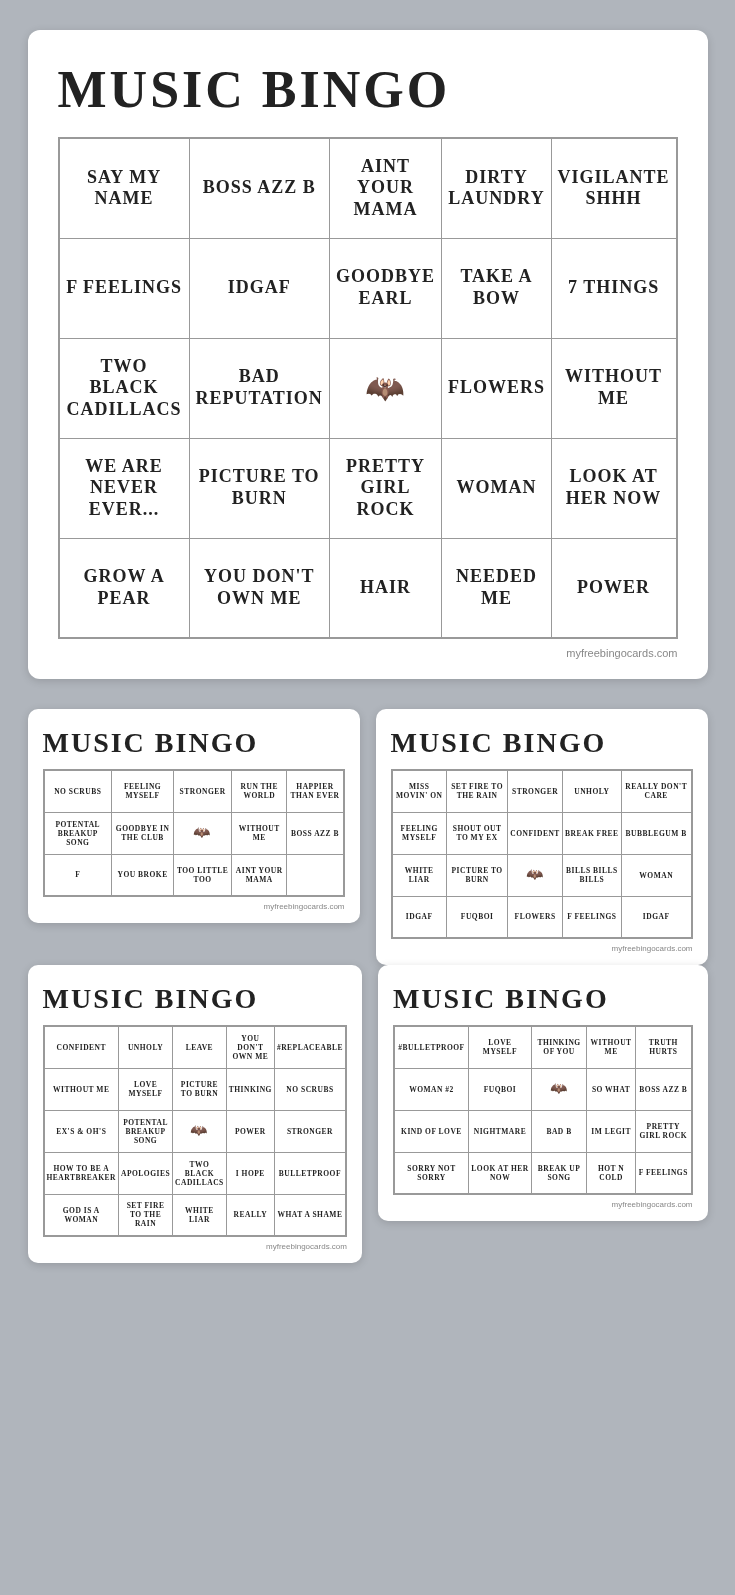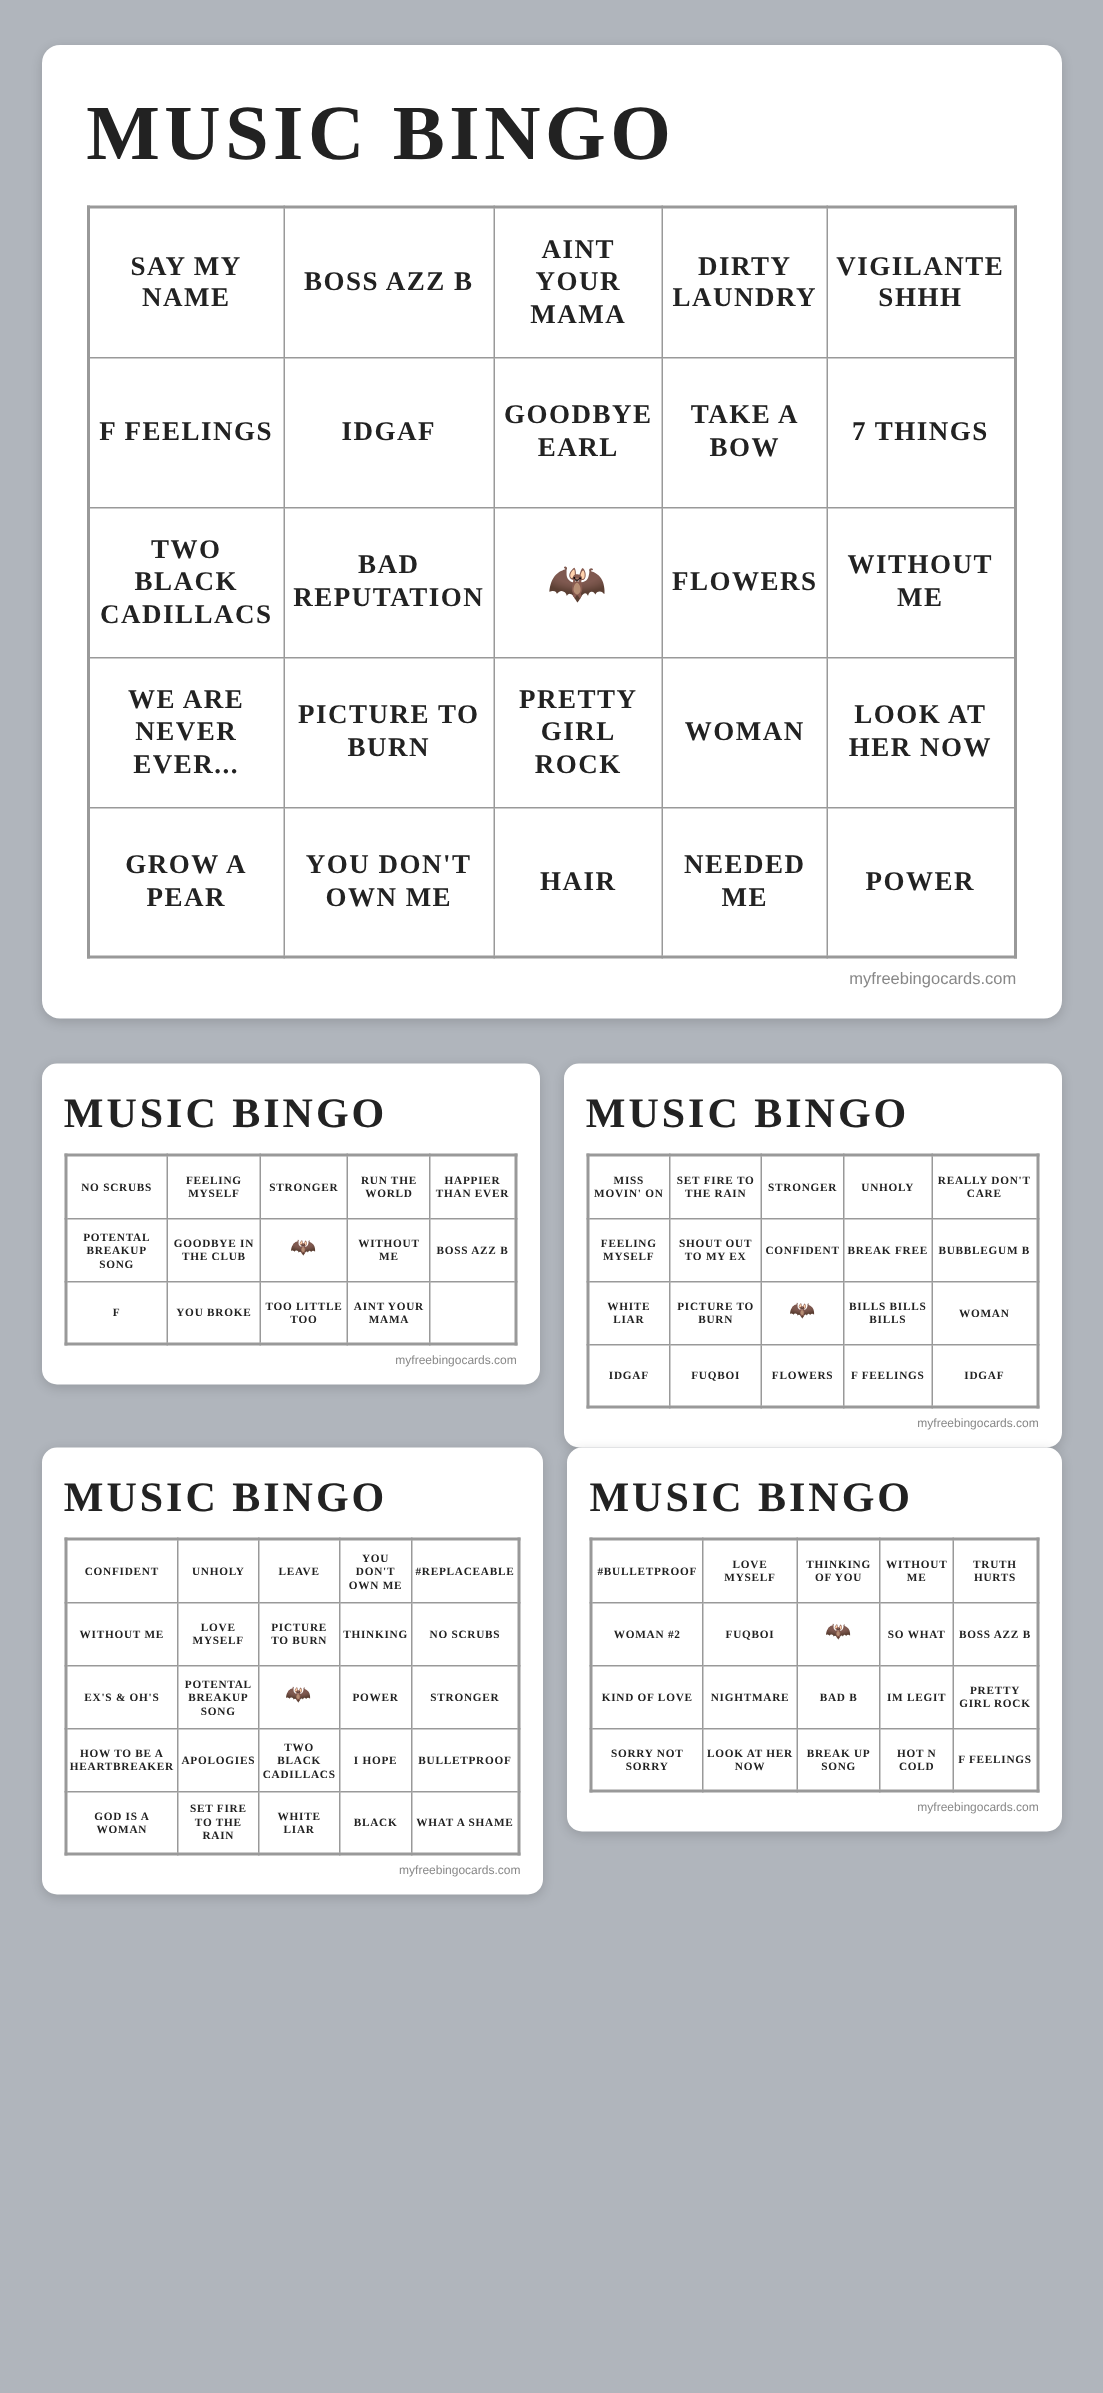--- a/index.html
+++ b/index.html
@@ -273,21 +273,21 @@
               <td>HOW TO BE A HEARTBREAKER</td>
               <td>APOLOGIES</td>
               <td>TWO BLACK CADILLACS</td>
               <td>I HOPE</td>
               <td>BULLETPROOF</td>
             </tr>
             <tr>
               <td>GOD IS A WOMAN</td>
               <td>SET FIRE TO THE RAIN</td>
               <td>WHITE LIAR</td>
-              <td>BLACK</td>
+              <td>REALLY</td>
               <td>WHAT A SHAME</td>
             </tr>
           </tbody>
       </table>
       <div class="watermark-sm">myfreebingocards.com</div>
     </div>
   </div>
   <div class="bottom-col">
     <div class="page-small">
       <div class="title-small">MUSIC BINGO</div>

